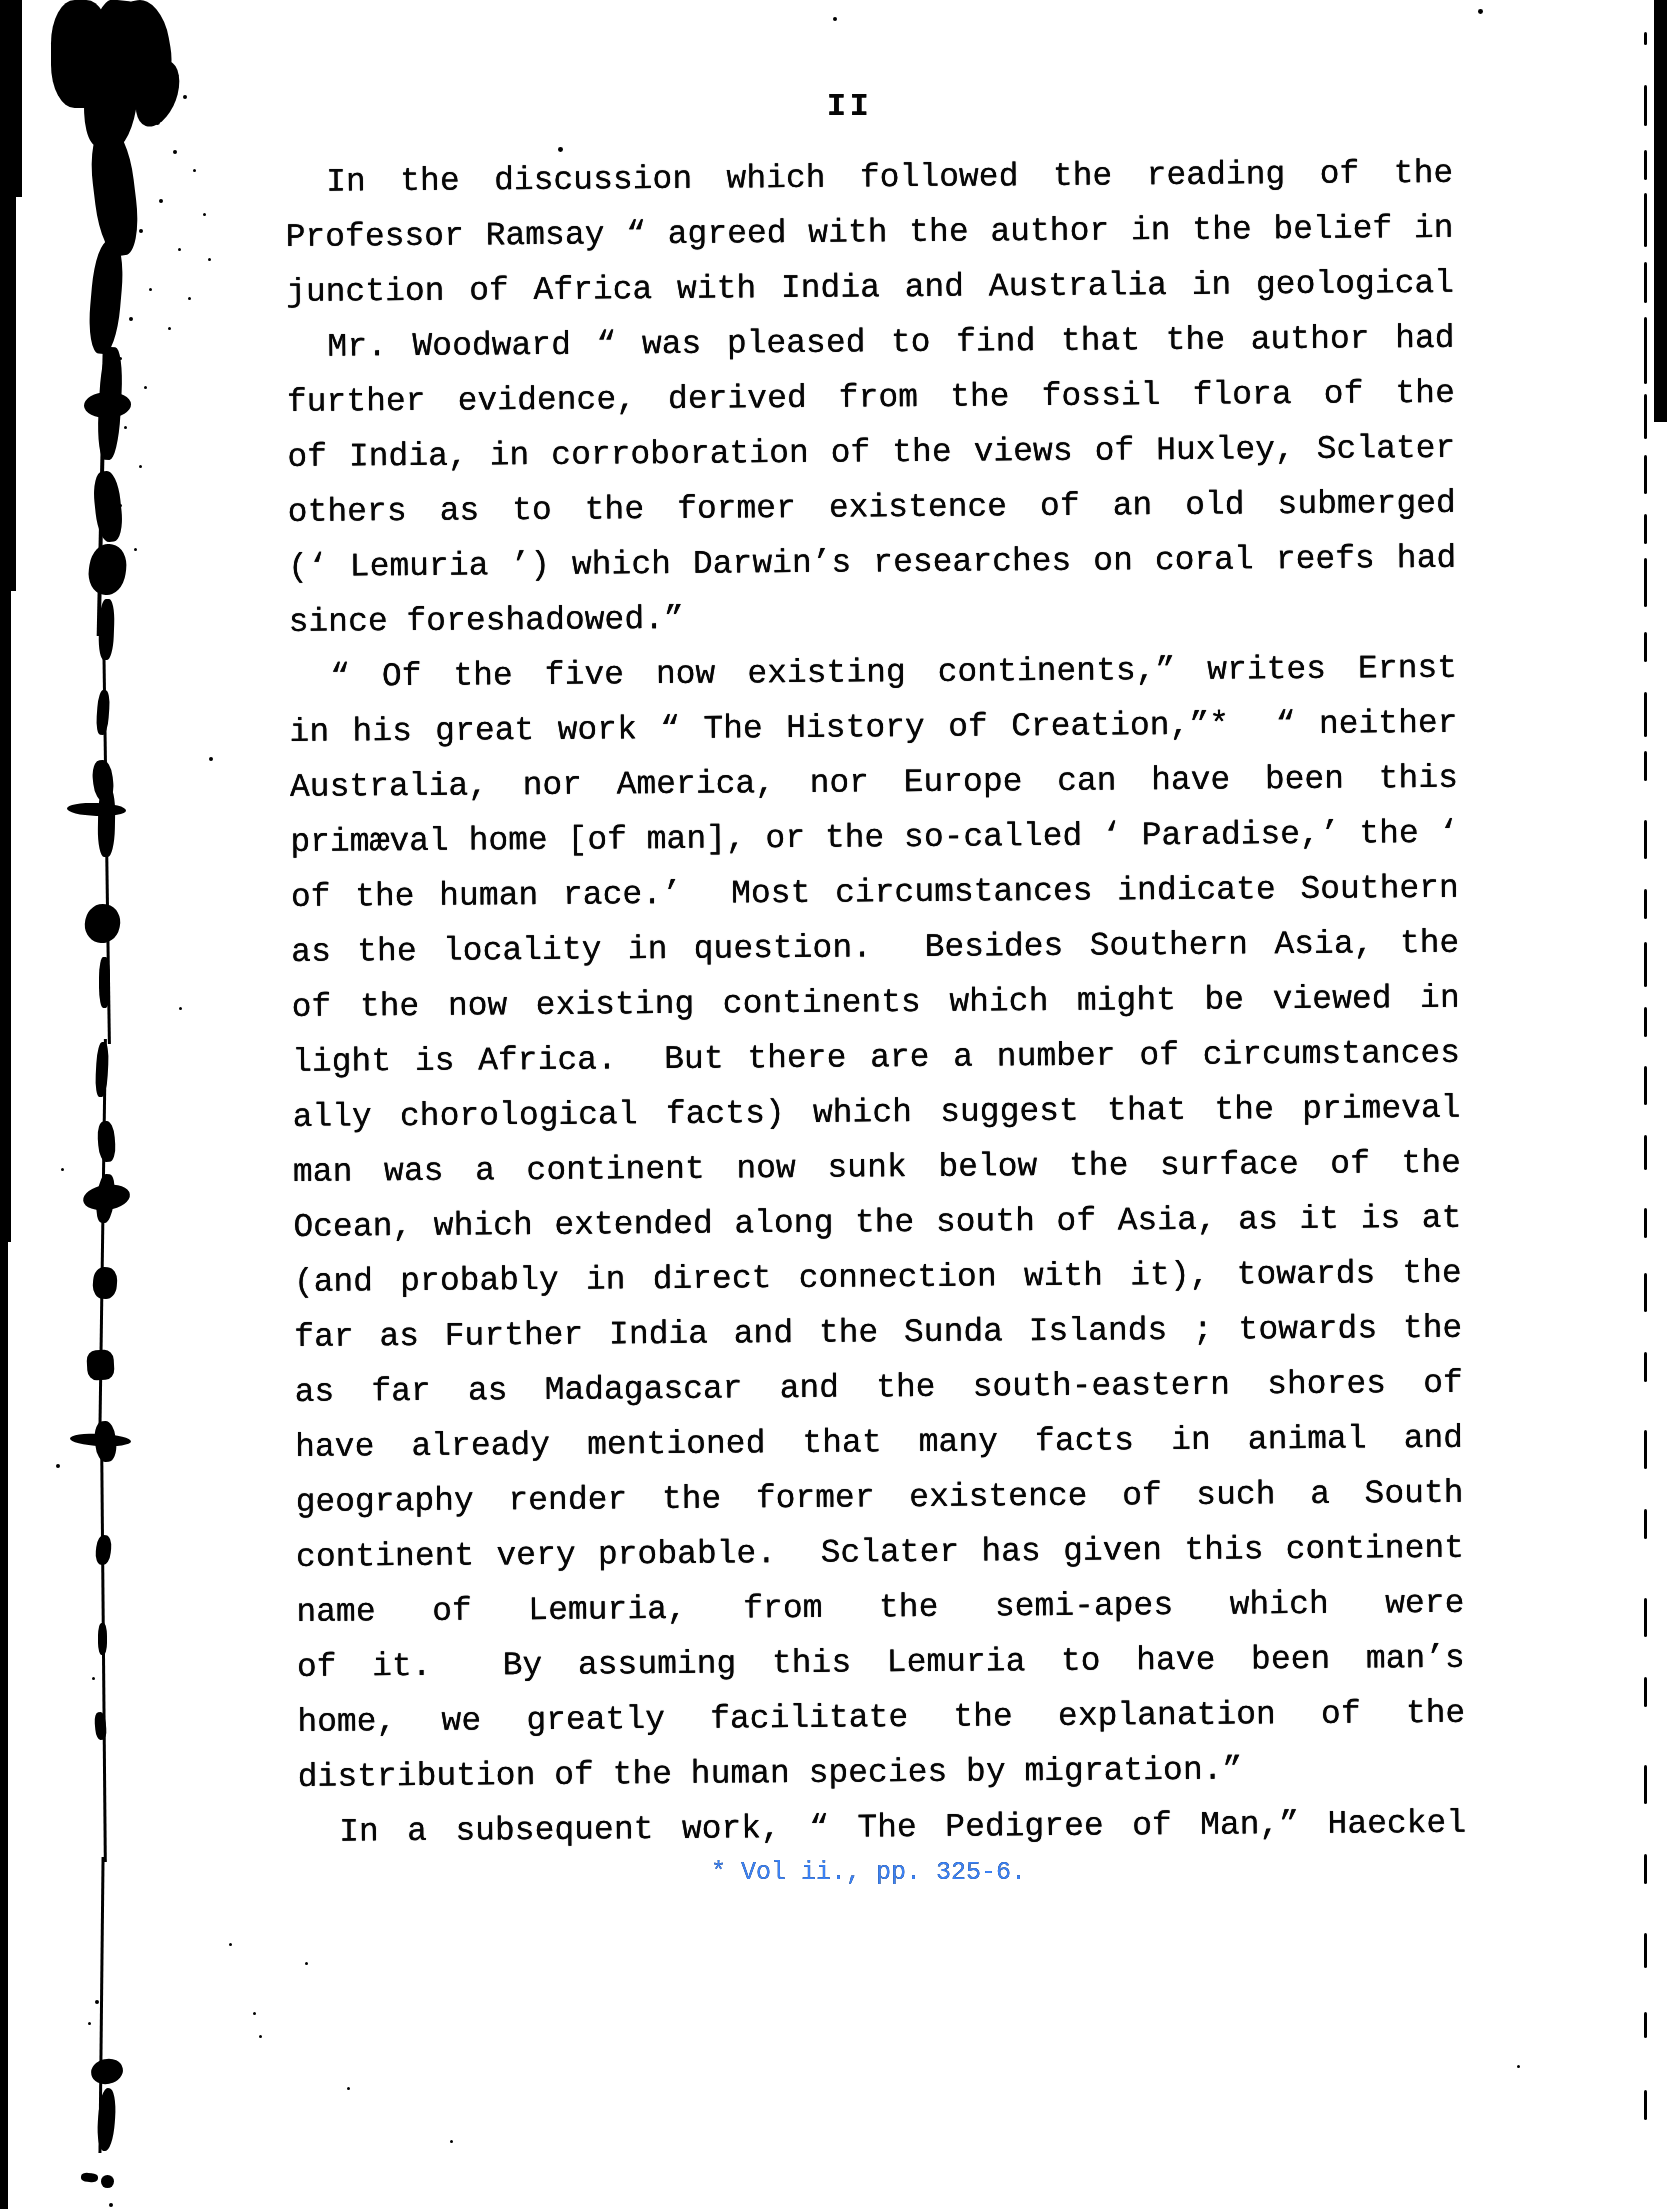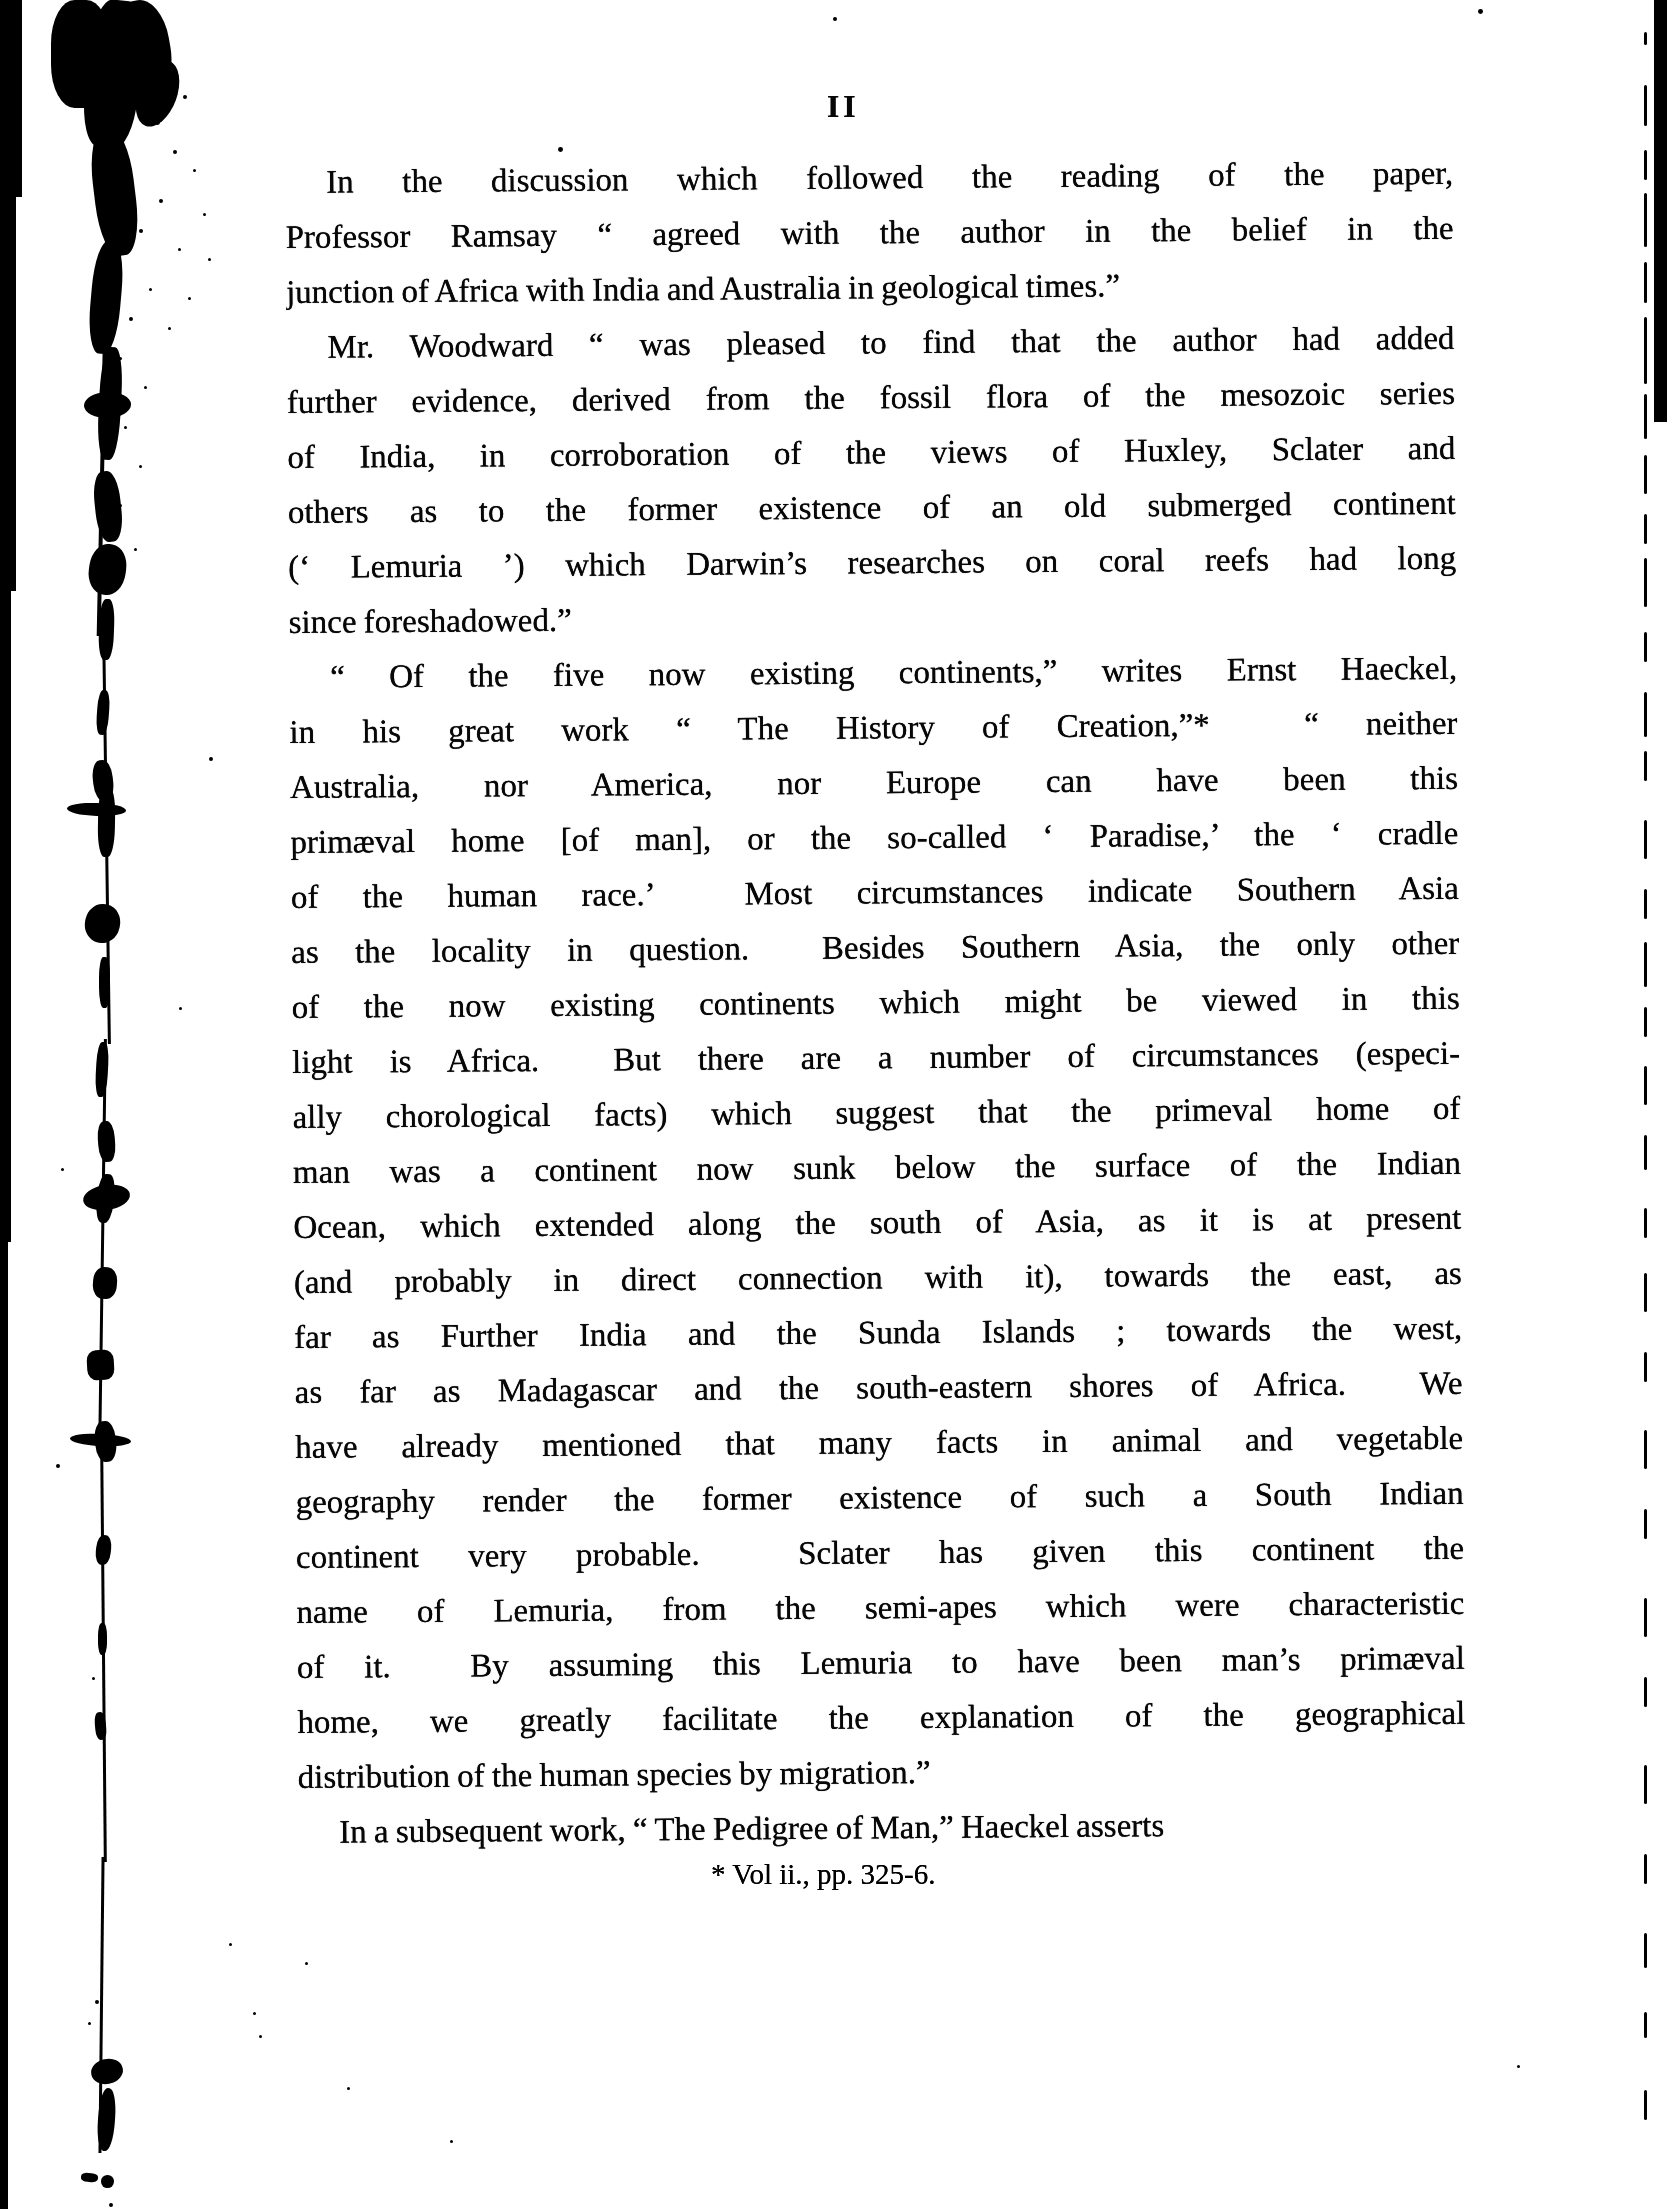--- a/index.html
+++ b/index.html
@@ -6,20 +6,21 @@
   body{
     width:1668px;height:2210px;
     background:#ffffff;
     overflow:hidden;
     position:relative;
     font-family:"Liberation Serif", serif;
   }
   .page{
     position:absolute;left:0;top:0;width:1336px;height:2210px;
     background:#ffffff;
+    font-family:Liberation Mono, monospace;
   }
   .pagenum{
     position:absolute;left:827px;top:89px;
     font-size:31.5px;font-weight:bold;letter-spacing:3.9px;
     color:#060606;
     text-shadow:0 0 0.6px #000;
   }
   .textblock{
     position:absolute;left:285px;top:155px;width:1168px;
     transform:rotate(-0.45deg);
@@ -33,21 +34,21 @@
     height:55px;line-height:55px;
     text-align:justify;
     text-align-last:justify;
     overflow:hidden;
     white-space:normal;
   }
   .line.indent{ text-indent:41px; }
   .line.last{ text-align-last:left; }
   .footnote{
     position:absolute;left:711px;top:1858px;
-    font-size:29px;color:#000000;
+    font-size:25px;color:#3b82f6;
     white-space:nowrap;
     text-shadow:0 0 0.6px #000;
   }
   .blob{
     position:absolute;background:#000;
   }
   .dot{
     position:absolute;background:#000;border-radius:50%;
   }
   .rdash{

